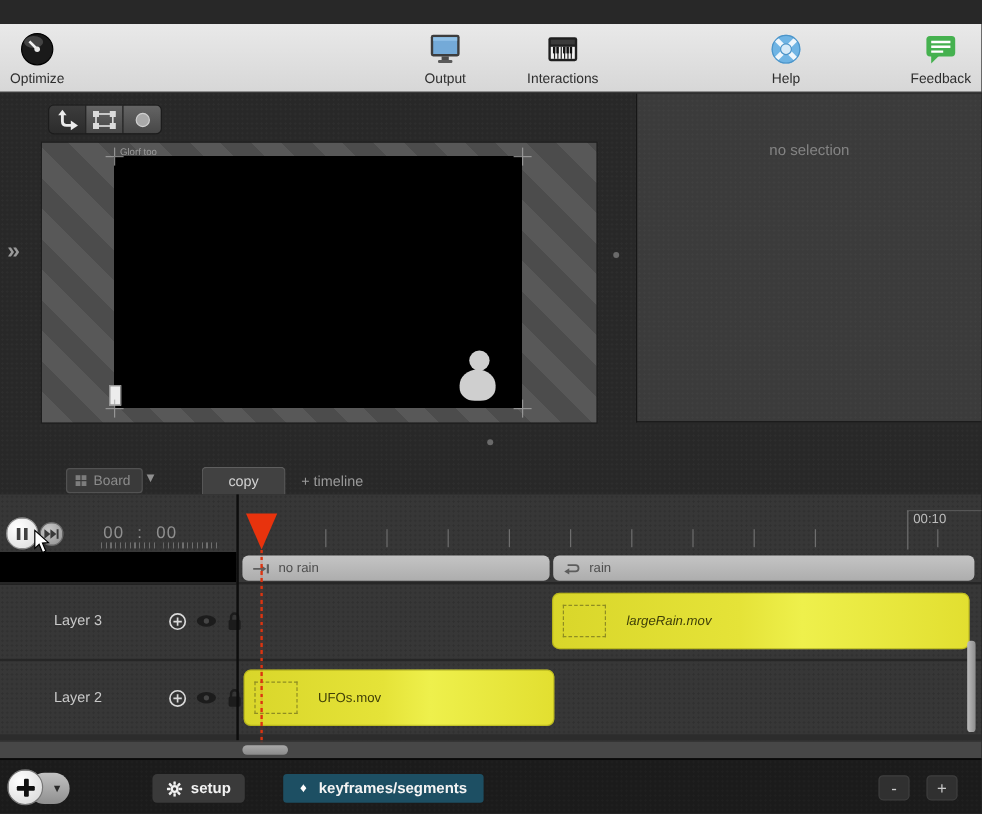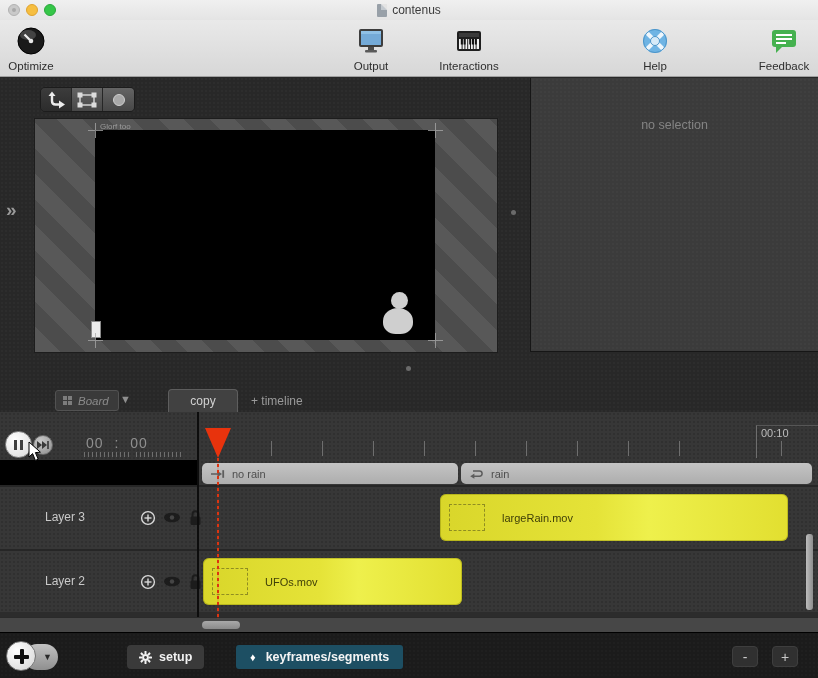--- a/index.html
+++ b/index.html
@@ -50,21 +50,21 @@
   .xhair::after  { content:""; position:absolute; top:7px; left:0; height:1px; width:15px; background:#aaa; }
   .handle { position:absolute; left:-4px; bottom:2px; width:10px; height:17px; background:#ececec; border:1px solid #8a8a8a; }
   .inspector { position:absolute; left:530px; top:1px; width:288px; height:274px; background:#3b3b3b;
     background-image:radial-gradient(rgba(255,255,255,0.02) 1px,transparent 1px); background-size:4px 4px;
     border-left:1px solid #161616; border-bottom:1px solid #161616; }
   .noselect { display:block; text-align:center; margin-top:40px; font-size:12.5px; color:#848484; }
   .split-dot { position:absolute; width:5px; height:5px; border-radius:50%; background:#6a6a6a; }
 
   
   .board-btn { position:absolute; left:55px; top:313px; width:64px; height:21px; background:#3a3a3a;
-    border:1px solid #525252; border-radius:3px; display:flex; align-items:center; gap:6px; padding:0 7px; cursor:pointer;font-style:italic; }
+    border:1px solid #525252; border-radius:3px; display:flex; align-items:center; gap:6px; padding:0 7px; cursor:pointer; }
   .grid-ic { width:9px; height:9px; display:grid; grid-template-columns:4px 4px; grid-gap:1px; }
   .grid-ic span { background:#7d7d7d; width:4px; height:4px; }
   .board-btn .lbl { font-size:11.5px; color:#8b8b8b; }
   .board-dd { position:absolute; left:120px; top:316px; color:#8f8f8f; font-size:11px; cursor:pointer; }
   .tab-copy { position:absolute; left:168px; top:312px; width:70px; height:23px; background:#414141;
     border:1px solid #5e5e5e; border-bottom:none; border-radius:4px 4px 0 0; display:flex; align-items:center;
     justify-content:center; font-size:12px; color:#d2d2d2; cursor:pointer; }
   .tab-new { position:absolute; left:251px; top:317px; font-size:12px; color:#9a9a9a; cursor:pointer; }
 
   
@@ -134,31 +134,20 @@
   .diamond { color:#ffffff; font-size:11px; }
   .btn-zoomout,.btn-zoomin { position:absolute; top:13px; width:26px; height:21px; background:#303030; border:1px solid #3e3e3e;
     border-radius:4px; color:#c9c9c9; font-size:14px; display:flex; align-items:center; justify-content:center; cursor:pointer; }
   .btn-zoomout { left:732px; } .btn-zoomin { left:772px; }
 </style>
 </head>
 <body>
 
 <div id="app">
 
-  <div class="titlebar">
-    <div class="traffic">
-      <span class="light close"></span>
-      <span class="light min"></span>
-      <span class="light zoom"></span>
-    </div>
-    <div class="titlewrap">
-      <span class="doc-icon"></span>
-      <span class="wintitle">contenus</span>
-    </div>
-  </div>
 
   <div class="toolbar">
     <div class="tb-item" style="left:-11px;">
       <div class="tb-ic">
         <svg width="30" height="30" viewBox="0 0 30 30">
           <circle cx="15" cy="15" r="13" fill="#1a1a1a" stroke="#000"></circle>
           <ellipse cx="12" cy="9" rx="8" ry="5" fill="rgba(255,255,255,0.18)"></ellipse>
           <line x1="15" y1="15" x2="8.5" y2="8.5" stroke="#f0f0f0" stroke-width="2.2"></line>
           <circle cx="15" cy="15" r="2.3" fill="#e8e8e8"></circle>
         </svg>
@@ -367,21 +356,21 @@
         </svg>
         <svg width="18" height="13" viewBox="0 0 18 13">
           <ellipse cx="9" cy="6.5" rx="8" ry="4.8" fill="#1c1c1c"></ellipse>
           <circle cx="9" cy="6.5" r="2.2" fill="#454545"></circle>
         </svg>
         <svg width="15" height="17" viewBox="0 0 15 17">
           <path d="M4.5 8 V5.2 a3 3 0 0 1 6 0 V8" fill="none" stroke="#1c1c1c" stroke-width="2"></path>
           <rect x="2.5" y="7.5" width="10" height="8.5" rx="1.5" fill="#1c1c1c"></rect>
         </svg>
       </div>
-      <div class="clip" style="left:440px; top:7px; width:348px;">
+      <div class="clip" style="left:460px; top:7px; width:348px;font-style:italic;">
         <span class="thumb"></span>
         <span class="cl">largeRain.mov</span>
       </div>
     </div>
     <div class="lrow" style="top:137px;">
       <span class="lname">Layer 2</span>
       <div class="licons">
         <svg width="16" height="16" viewBox="0 0 16 16">
           <circle cx="8" cy="8" r="6.4" fill="none" stroke="#d9d9d9" stroke-width="1.4"></circle>
           <line x1="8" y1="4.5" x2="8" y2="11.5" stroke="#d9d9d9" stroke-width="1.4"></line>

